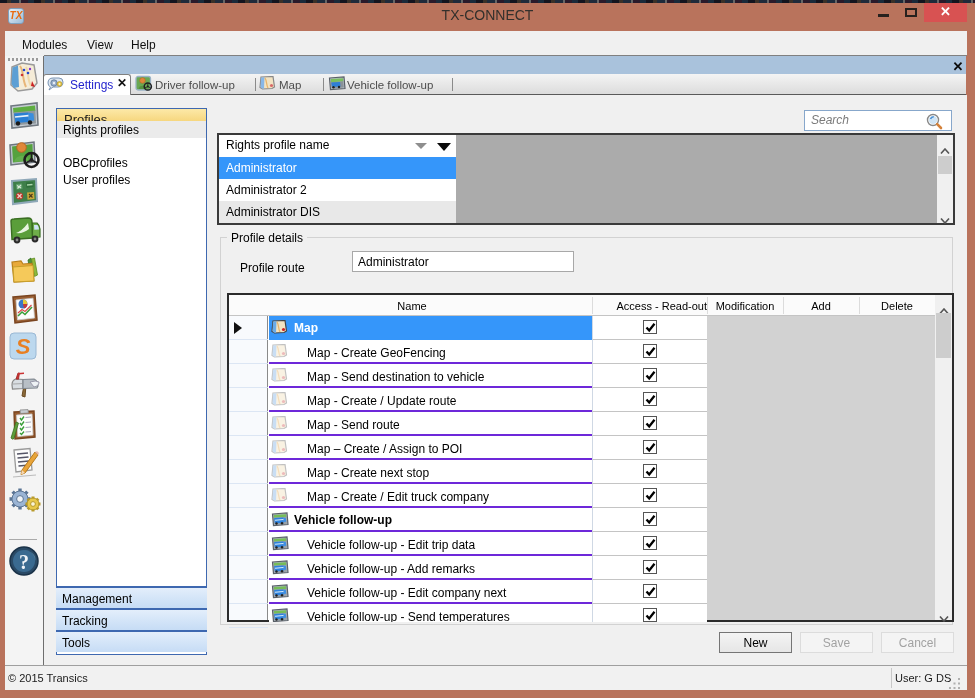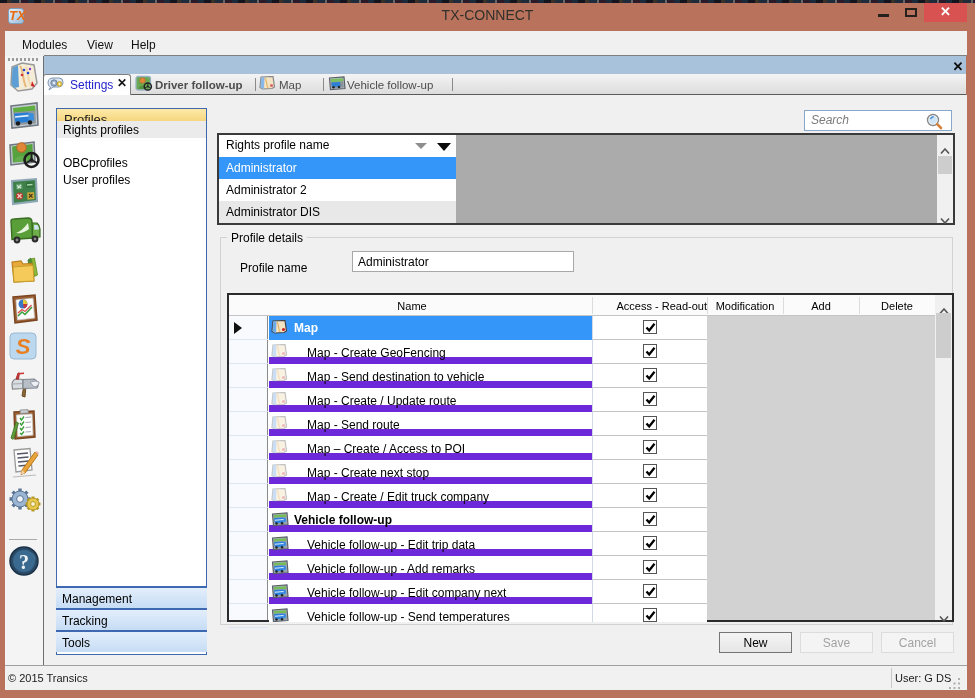--- a/index.html
+++ b/index.html
@@ -5,21 +5,21 @@
 * { margin:0; padding:0; box-sizing:border-box; }
 html,body { width:975px; height:698px; overflow:hidden; }
 body { position:relative; font-family:"Liberation Sans", sans-serif; background:#b9735c; }
 .abs { position:absolute; }
 
 #noise { left:0; top:0; width:975px; height:3px;
   background:repeating-linear-gradient(90deg,#14141e 0 7px,#3a3028 7px 11px,#1f2a3a 11px 19px,#666 19px 21px,#2a1a2a 21px 28px,#1a2a3a 28px 34px); }
 #titlebar { left:0; top:3px; width:975px; height:28px; background:#b9735c; }
 #appicon { left:8px; top:8px; width:16px; height:16px; border-radius:3px;
   background:linear-gradient(135deg,#e8f2fa,#9cbcd8); border:1px solid #7fa0bd;
-  font-weight:bold; font-size:13px; color:#e86a10; text-align:center; line-height:14px; font-style:italic; }
+  font-weight:bold; font-size:10px; color:#e86a10; text-align:center; line-height:14px; font-style:italic; }
 #title { left:0; top:7px; width:975px; text-align:center; font-size:14px; color:#33302c; }
 #btn-min { left:878px; top:14px; width:11px; height:3px; background:#27211e; }
 #btn-max { left:905px; top:8px; width:12px; height:9px; border:2px solid #27211e; }
 #btn-close { left:924px; top:3px; width:43px; height:19px; background:#d85252; color:#fff;
   text-align:center; font-size:13px; line-height:18px; font-weight:bold;}
 
 #menubar { left:5px; top:31px; width:962px; height:25px; background:#f0f0f0; font-size:12px; color:#111; }
 #menubar span { position:absolute; top:7px; }
 
 #sidebar { left:5px; top:56px; width:39px; height:609px; background:#f4f4f4; border-right:1px solid #6e6e6e; }
@@ -29,21 +29,21 @@
 #sep13 { left:9px; top:539px; width:28px; height:1px; background:#aaa; }
 #tabtop { left:44px; top:55px; width:923px; height:1px; background:#808080; }
 #blueband { left:44px; top:56px; width:922px; height:18px; background:#a9c2dc; }
 #bandx { left:951px; top:60px; width:14px; height:14px; color:#0a0a0a; font-size:13px; font-weight:bold; text-align:center; line-height:14px;}
 #tabrow { left:44px; top:74px; width:922px; height:21px; background:linear-gradient(#f4f4f4,#dcdcdc); border-bottom:1px solid #5a5a5a; }
 #tab-active { left:43px; top:74px; width:88px; height:21px; background:#fff; border:1px solid #808080; border-bottom:none; border-radius:3px 3px 0 0; }
 .tabtxt { position:absolute; font-size:12px; }
 #txt-driver,#txt-map,#txt-vehicle { font-size:11.5px; top:79px !important; }
 #txt-settings { left:70px; top:78px; color:#2323cd; }
 #tabx { left:116px; top:77px; width:12px; height:12px; color:#111; font-weight:bold; font-size:12px; line-height:12px; text-align:center; }
-#txt-driver { left:155px; top:78px; color:#4d4d4d;font-weight:bold; }
+#txt-driver { left:155px; top:78px; color:#4d4d4d; }
 #txt-map { left:279px; top:78px; color:#4d4d4d; }
 #txt-vehicle { left:347px; top:78px; color:#4d4d4d; }
 .tsep { position:absolute; top:78px; width:1px; height:13px; background:#8a8a8a; }
 
 #content { left:44px; top:95px; width:923px; height:570px; background:#f0f0f0; }
 
 #panel { left:56px; top:108px; width:151px; height:547px; border:1px solid #3e68b0; background:#fff; }
 #panelhdr { left:56px; top:108px; width:151px; height:23px; border:1px solid #3e68b0; border-bottom:2px solid #3e68b0;
   background:linear-gradient(#fce9a8,#f2cb64); font-size:13px; color:#1a1a1a; padding:3px 0 0 7px; }
 .plrow { position:absolute; left:57px; width:149px; height:17px; font-size:12px; color:#000; padding:2px 0 0 6px; }
@@ -73,21 +73,21 @@
 #inp-pname { left:352px; top:251px; width:222px; height:21px; background:#fff; border:1px solid #a8a8a8; font-size:12px; padding:3px 0 0 5px; }
 
 #table { left:227px; top:293px; width:727px; height:329px; border:2px solid #2b2b2b; background:#fff; }
 #thead { left:229px; top:295px; width:723px; height:21px; background:#fbfbfb; border-bottom:1px solid #c4c4c4; }
 .th { position:absolute; top:300px; font-size:11px; color:#000; text-align:center; }
 .thsep { position:absolute; top:297px; width:1px; height:17px; background:#dcdcdc; }
 #indcol { left:229px; top:316px; width:39px; height:304px; background:#f8fafd; border-right:1px solid #8a8a8a; }
 .indline { position:absolute; left:229px; width:39px; height:1px; background:#dce6f4; }
 #rowarrow { left:234px; top:322px; width:0; height:0; border:6px solid transparent; border-left:8px solid #111; border-right:none; }
 #tgray { left:707px; top:316px; width:228px; height:304px; background:#d2d2d2; }
-.trow { position:absolute; left:269px; width:323px; height:24px; border-bottom:7px solid #6d28d9; font-size:12px; color:#000; background:#fff; }
+.trow { position:absolute; left:269px; width:323px; height:24px; border-bottom:2px solid #6d28d9; font-size:12px; color:#000; background:#fff; }
 .trow .t { position:absolute; top:6px; left:38px; }
 .trow .b { position:absolute; top:5px; left:25px; font-weight:bold; }
 .ticon { position:absolute; left:2px; top:4px; }
 #trow1 { background:#3596fa; border-bottom:none; }
 #trow1 .b { color:#fff; }
 .ckcell { position:absolute; left:592px; width:115px; height:24px; border-bottom:1px solid #c4c4c4; border-left:1px solid #cfd8e4; background:#fff; }
 .ck { position:absolute; left:50px; top:4px; width:14px; height:14px; border:1px solid #555; background:#fff; }
 .ck svg { position:absolute; left:0px; top:0px; }
 
 .btn { position:absolute; top:632px; width:73px; height:21px; font-size:12px; text-align:center; padding-top:3px; }
@@ -265,21 +265,21 @@
 <div class="abs" id="pgrid-hdrtxt">Rights profile name</div>
 <div class="abs" id="arr1"></div>
 <div class="abs" id="arr2"></div>
 <div class="prow" id="prow1">Administrator</div>
 <div class="prow" id="prow2">Administrator 2</div>
 <div class="prow" id="prow3">Administrator DIS</div>
 <div class="abs" id="pgray"></div>
 
 <div class="abs" id="grpbox"></div>
 <div class="abs" id="grplabel">Profile details</div>
-<div class="abs" id="lbl-pname">Profile name</div>
+<div class="abs" id="lbl-pname">Profile route</div>
 <div class="abs" id="inp-pname">Administrator</div>
 <div class="abs" id="table"></div>
 <div class="abs" id="thead"></div>
 <div class="th" style="left:268px; width:288px;">Name</div>
 <div class="th" style="left:592px; width:115px;text-align:right;">Access - Read-out</div>
 <div class="th" style="left:707px; width:76px;">Modification</div>
 <div class="th" style="left:783px; width:76px;">Add</div>
 <div class="th" style="left:859px; width:76px;">Delete</div>
 <div class="thsep" style="left:592px"></div>
 <div class="thsep" style="left:707px"></div>
@@ -381,21 +381,21 @@
       </svg>
     </span>
   </div>
 <div class="trow" style="top:436px;">
     <span class="ticon"><svg width="17" height="15" viewBox="0 0 17 15" opacity="0.45">
         <path d="M2 1 L14 0.5 L15.5 11 L13 12.5 L3.5 13 L1 11.5 Z" fill="#f2e3c2" stroke="#777" stroke-width="1.2"></path>
         <path d="M2 1.5 L5.5 1.3 L5 12.8 L2.8 12.5 L1.5 11 Z" fill="#88b8e8"></path>
         <path d="M6 2 C8 5 7 8 9 12" stroke="#e8b46a" stroke-width="1.3" fill="none"></path>
         <circle cx="12.5" cy="9.5" r="1.6" fill="#d86a6a"></circle>
       </svg></span>
-    <span class="t">Map – Create / Access to POI</span>
+    <span class="t">Map – Create / Assign to POI</span>
   </div>
 <div class="ckcell" style="top:436px;">
     <span class="ck">
       <svg width="13" height="13" viewBox="0 0 13 13">
         <path d="M2.5 6.5 L5.2 9.5 L10.5 2.8" stroke="#000" stroke-width="2.3" fill="none"></path>
       </svg>
     </span>
   </div>
 <div class="trow" style="top:460px;">
     <span class="ticon"><svg width="17" height="15" viewBox="0 0 17 15" opacity="0.45">

